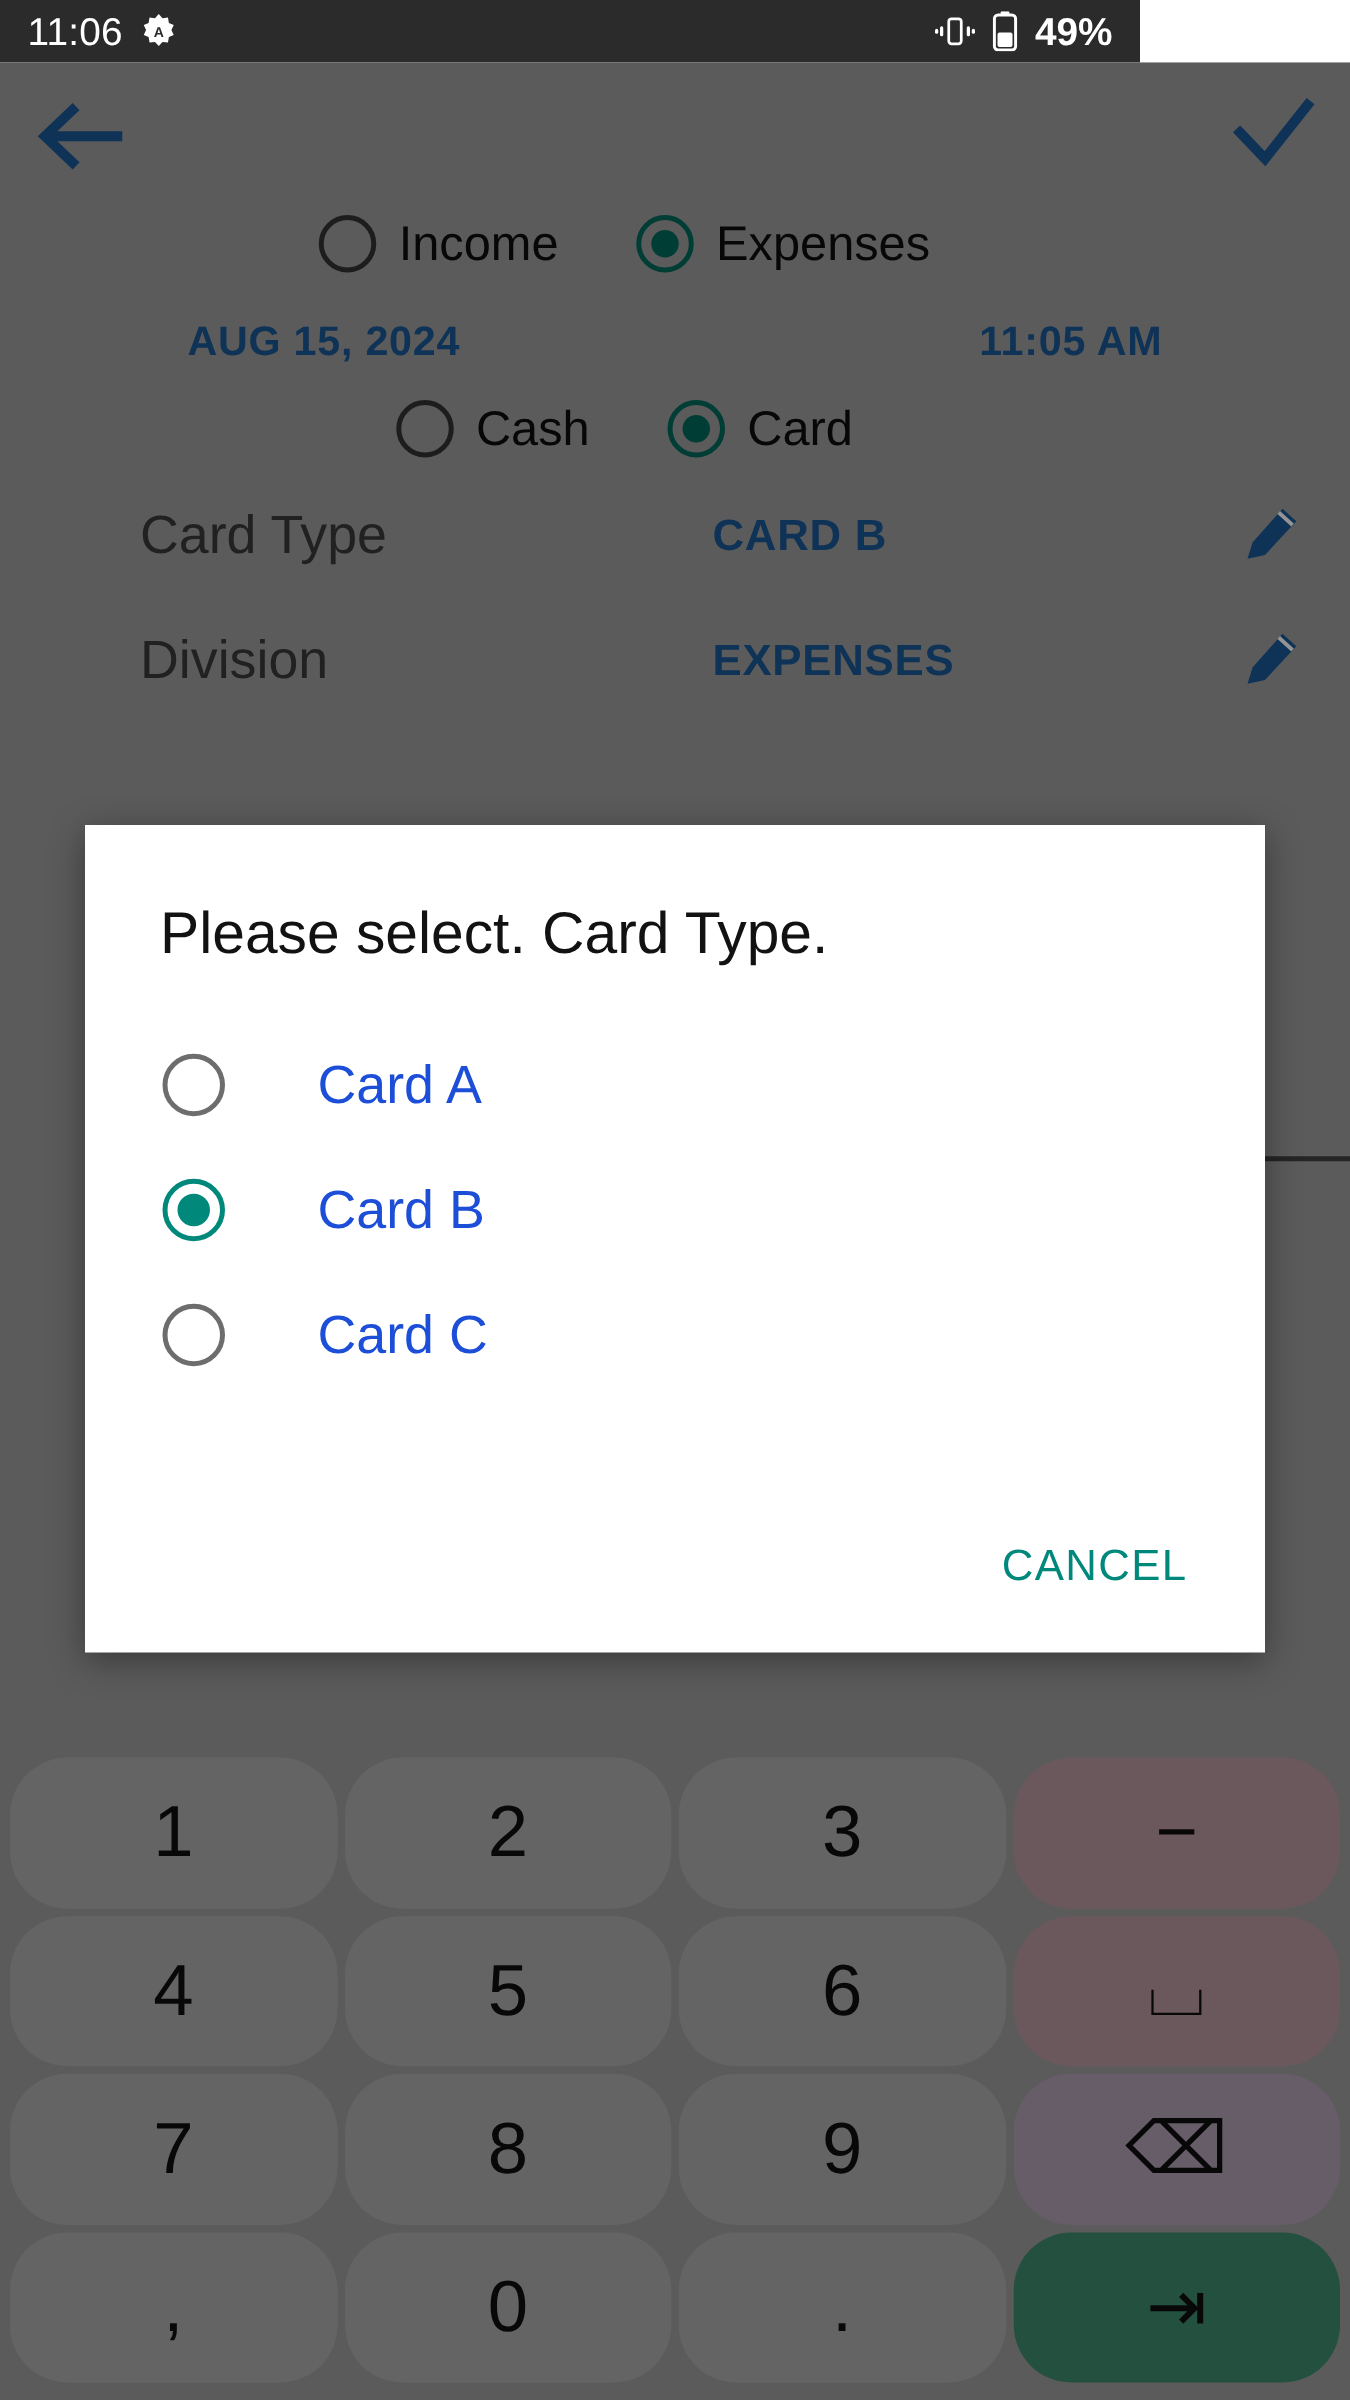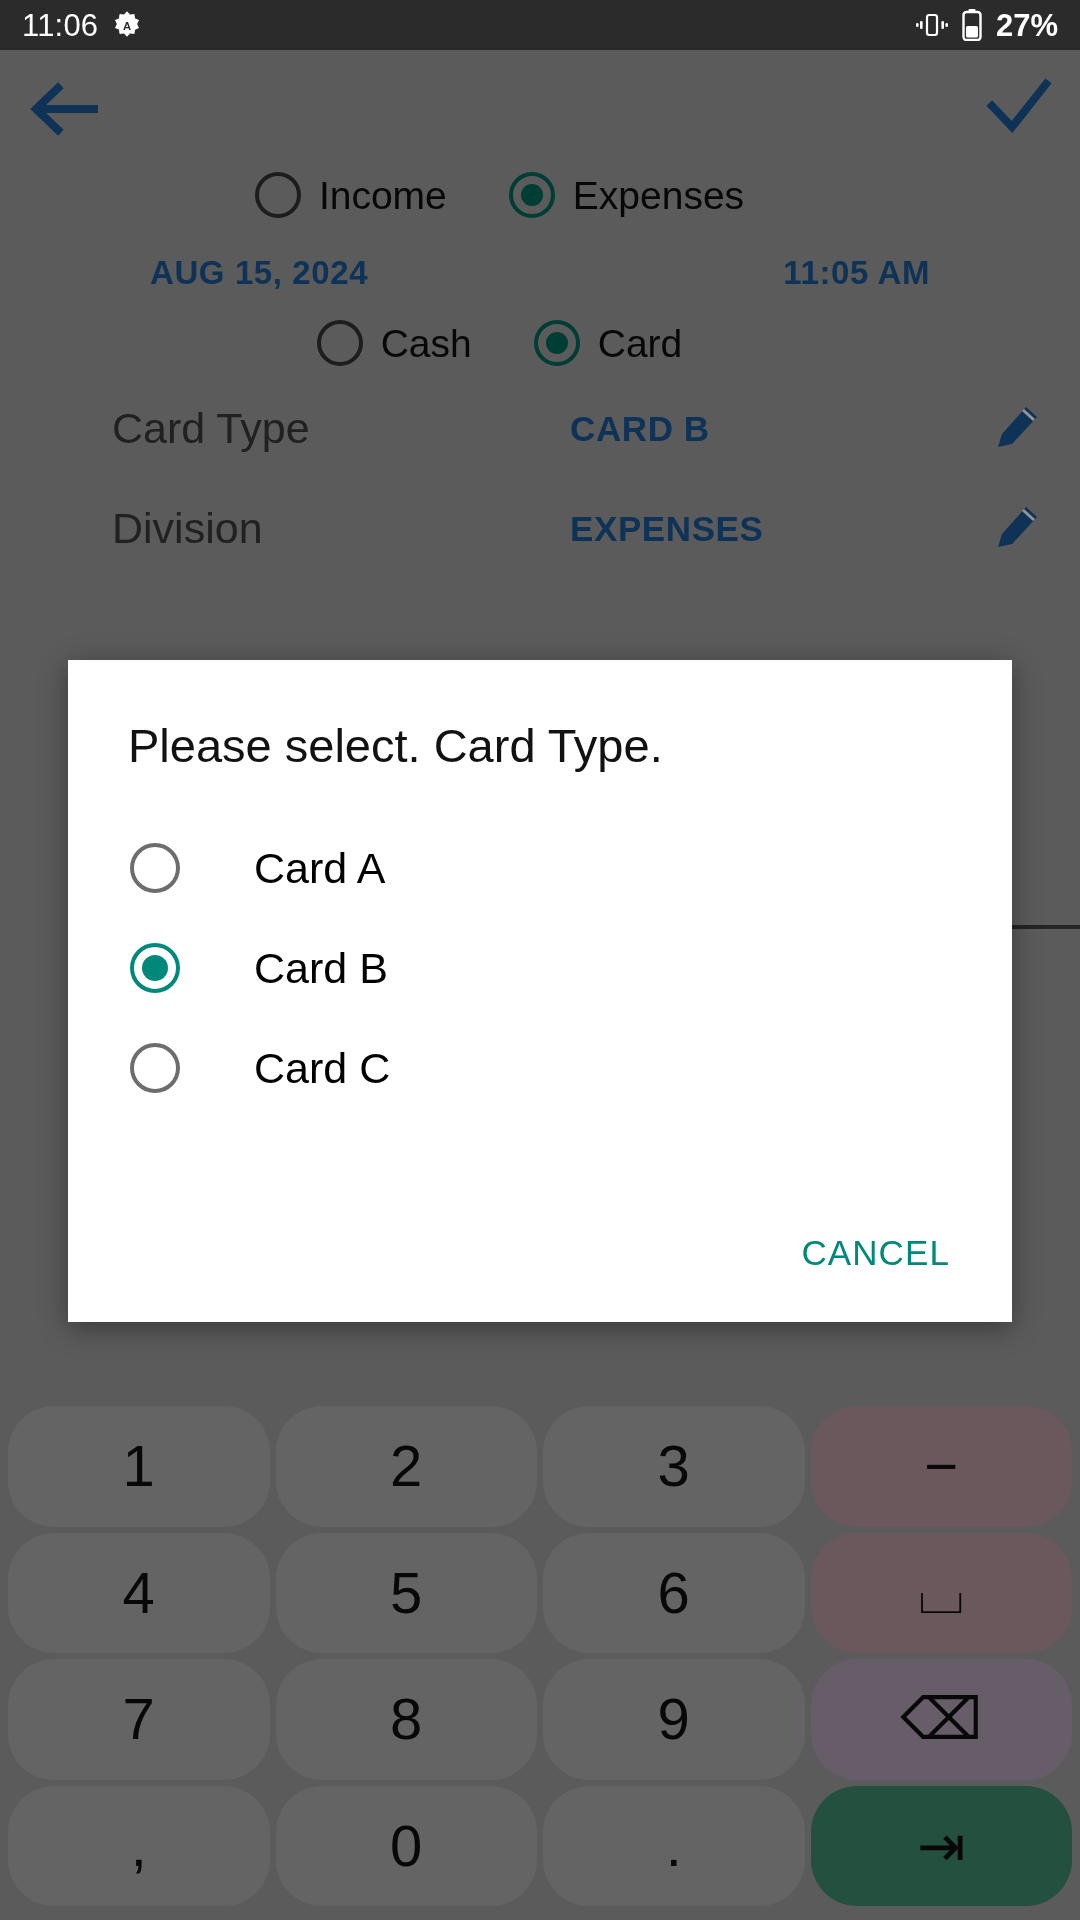--- a/index.html
+++ b/index.html
@@ -15,21 +15,21 @@
     width: 1080px;
     height: 1920px;
     overflow: hidden;
     background: #ffffff;
   }
 
   
   .statusbar {
     position: absolute;
     left: 0; top: 0;
-    width: 1080px; height: 50px;
+    width: 912px; height: 50px;
     background: #2b2b2b;
     display: flex;
     align-items: center;
     justify-content: space-between;
     padding: 0 22px;
     box-sizing: border-box;
     color: #ffffff;
   }
   .sb-left, .sb-right {
     display: flex;
@@ -246,21 +246,21 @@
     position: absolute;
     left: 50%; top: 50%;
     transform: translate(-50%,-50%);
     width: 26px; height: 26px;
     border-radius: 50%;
     background: #00897b;
   }
   .dlg-opt-label {
     margin-left: 74px;
     font-size: 43px;
-    color: #000000;
+    color: #1d4ed8;
     line-height: 1;
   }
   .dialog-actions {
     position: absolute;
     right: 58px; bottom: 44px;
     display: flex;
     gap: 40px;
   }
   .dlg-btn {
     font-size: 35px;
@@ -300,21 +300,21 @@
           <rect x="29.4" y="12" width="2.6" height="4" rx="1.3" fill="#ffffff"></rect>
         </svg>
       </span>
       <span>
         <svg class="icon-svg" width="20" height="32" viewBox="0 0 20 32">
           <rect x="6.5" y="0" width="7" height="3" rx="1" fill="#ffffff"></rect>
           <rect x="1.5" y="3" width="17" height="28" rx="3" fill="none" stroke="#ffffff" stroke-width="2.4"></rect>
           <rect x="4" y="17" width="12" height="11.6" rx="1.6" fill="#ffffff"></rect>
         </svg>
       </span>
-      <span class="sb-battery-pct">27%</span>
+      <span class="sb-battery-pct">49%</span>
     </div>
   </div>
 
   <div class="app">
 
     <div class="appbar">
       <div class="appbar-back">
         <svg class="icon-svg" width="70" height="62" viewBox="0 0 70 62">
           <path d="M66 31 H10 M30 10 L8 31 L30 52" fill="none" stroke="#1a5796" stroke-width="8" stroke-linecap="square" stroke-linejoin="miter"></path>
         </svg>

